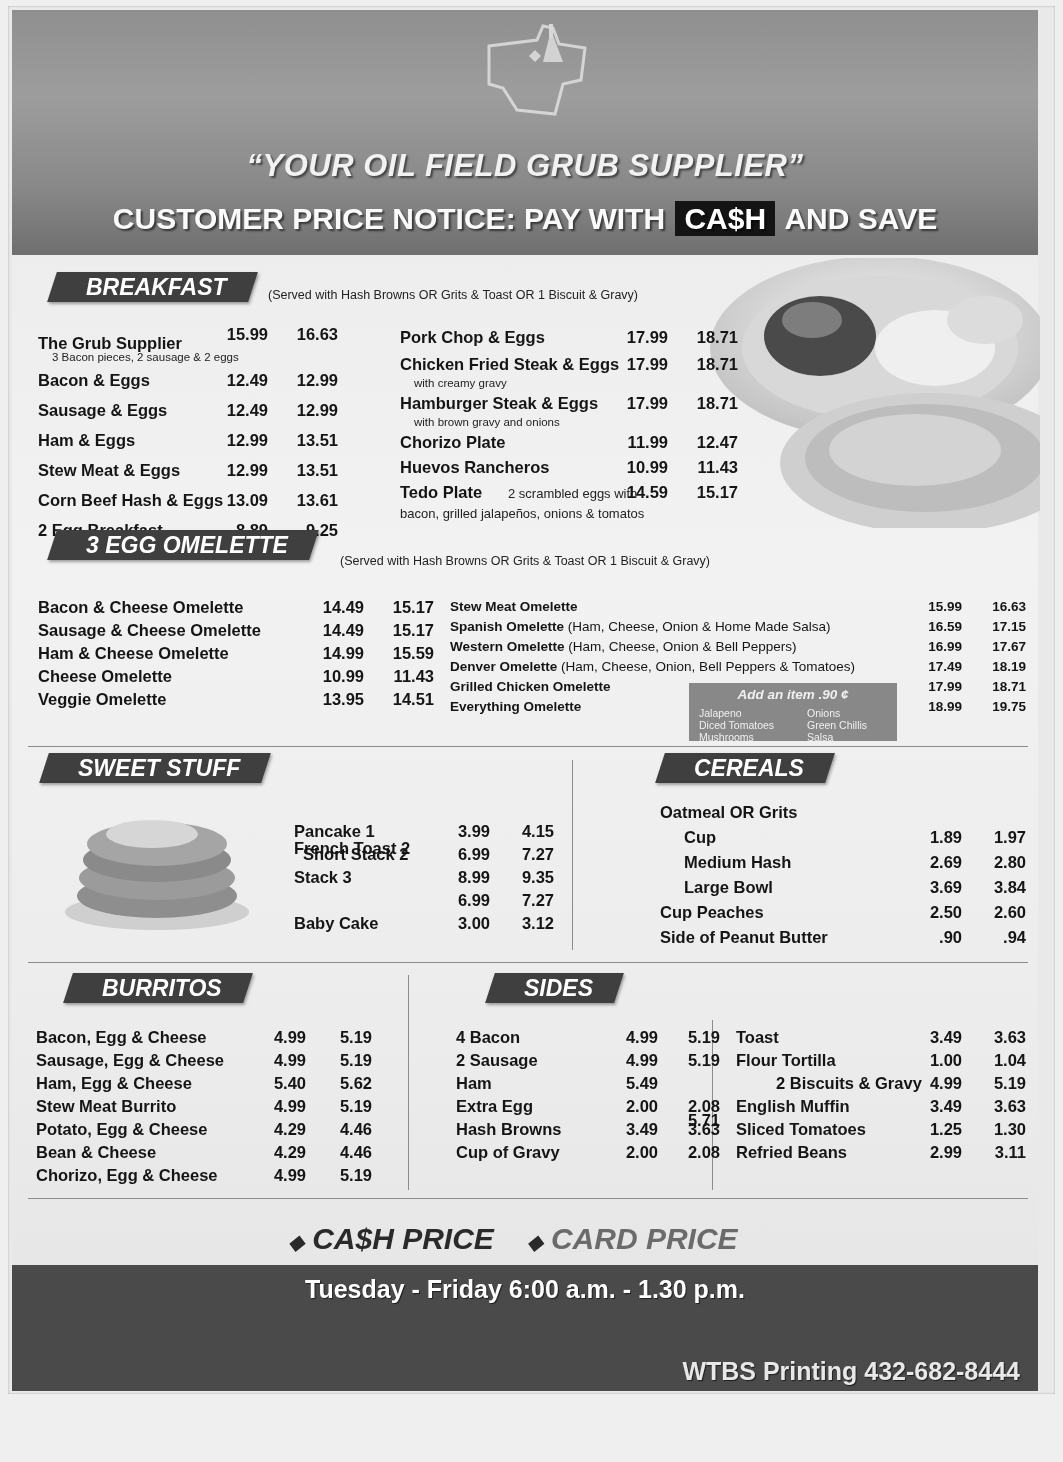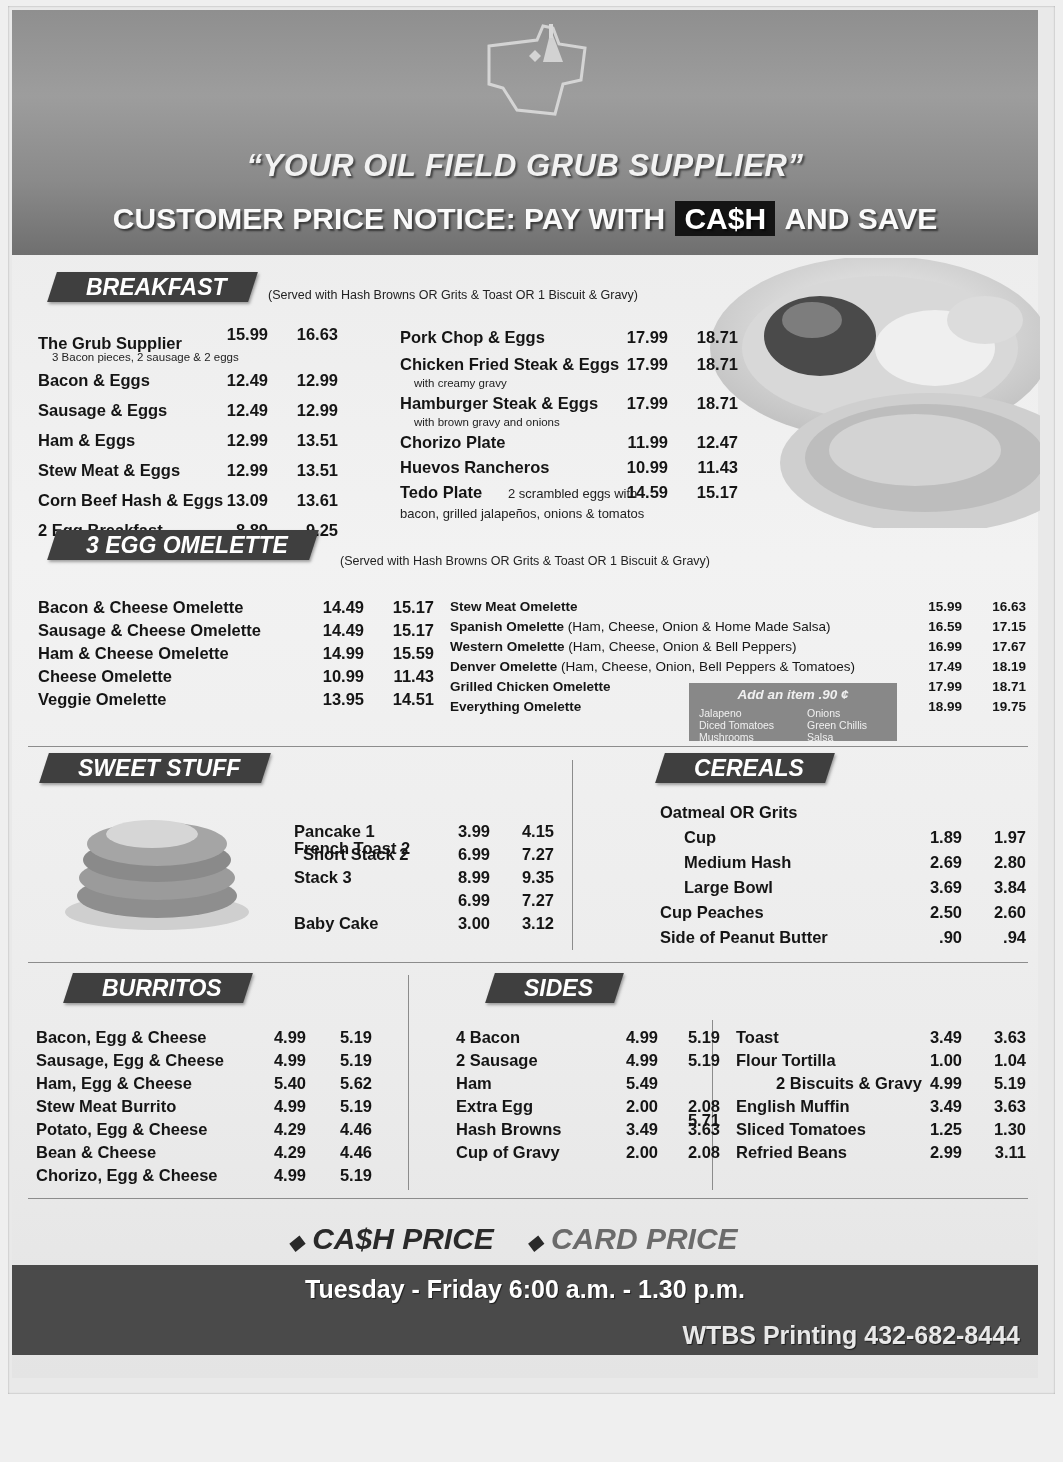--- a/index.html
+++ b/index.html
@@ -32,21 +32,21 @@
   .vrule{position:absolute;width:1px;background:#8c8c8c;}
   .hrule{position:absolute;height:1px;background:#8c8c8c;}
   .addbox{position:absolute;left:689px;top:683px;width:208px;height:58px;background:rgba(118,118,118,.85);color:#f0f0f0;}
   .addbox .t{position:absolute;left:0;top:4px;width:208px;text-align:center;font-size:13.5px;font-weight:bold;font-style:italic;}
   .addbox .c{position:absolute;font-size:10.5px;}
 
   .pancake{position:absolute;left:52px;top:800px;width:210px;height:135px;}
 
   .footprices{position:absolute;left:0;top:1222px;width:1026px;text-align:center;font-size:30px;font-weight:bold;font-style:italic;color:#2a2a2a;}
   .footprices .dot{font-size:20px;}
-  .hoursbar{position:absolute;left:12px;top:1265px;width:1026px;height:90px;background:#4a4a4a;color:#fff;text-align:center;}
+  .hoursbar{position:absolute;left:12px;top:1265px;width:1026px;height:126px;background:#4a4a4a;color:#fff;text-align:center;}
   .hoursbar div{font-size:25px;font-weight:bold;margin-top:10px;text-shadow:1px 1px 1px rgba(0,0,0,.6);}
   .printer{position:absolute;right:18px;bottom:5px;font-size:10.5px;color:#e8e8e8;font-weight:bold;}
 </style>
 </head>
 <body>
 
 <div id="page">
   <div class="sheet"></div>
   <div class="paper"></div>
 

